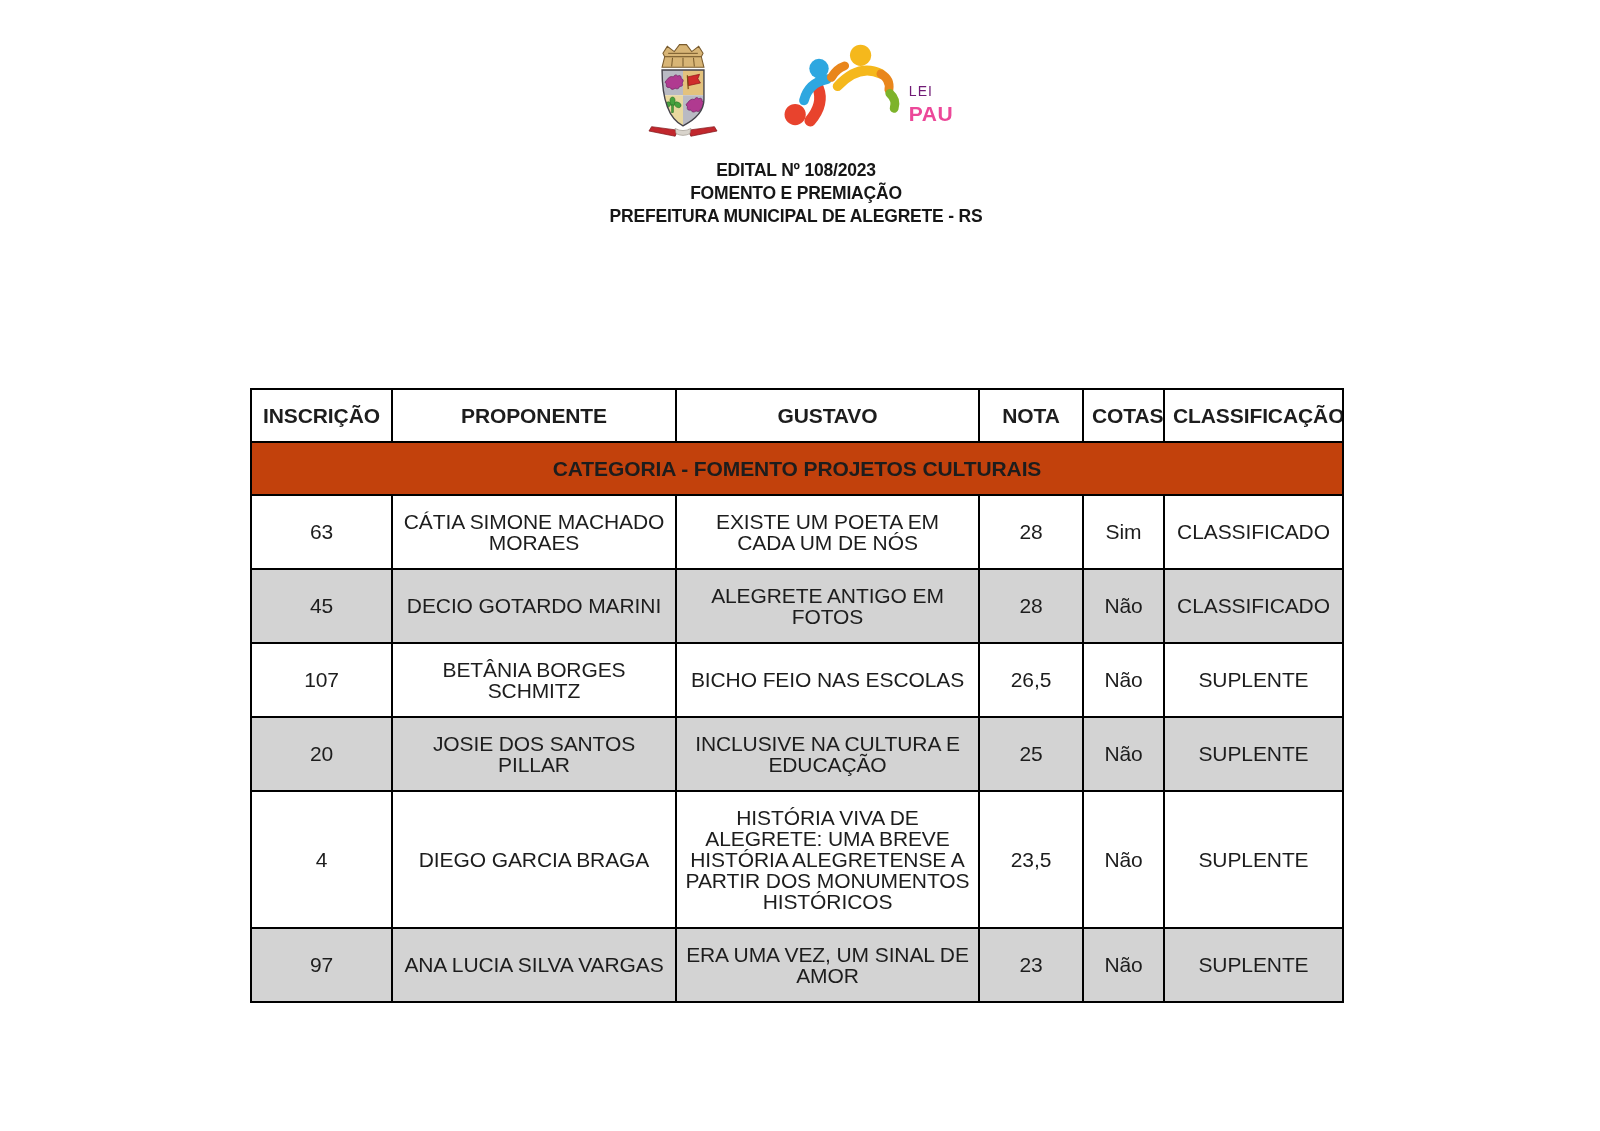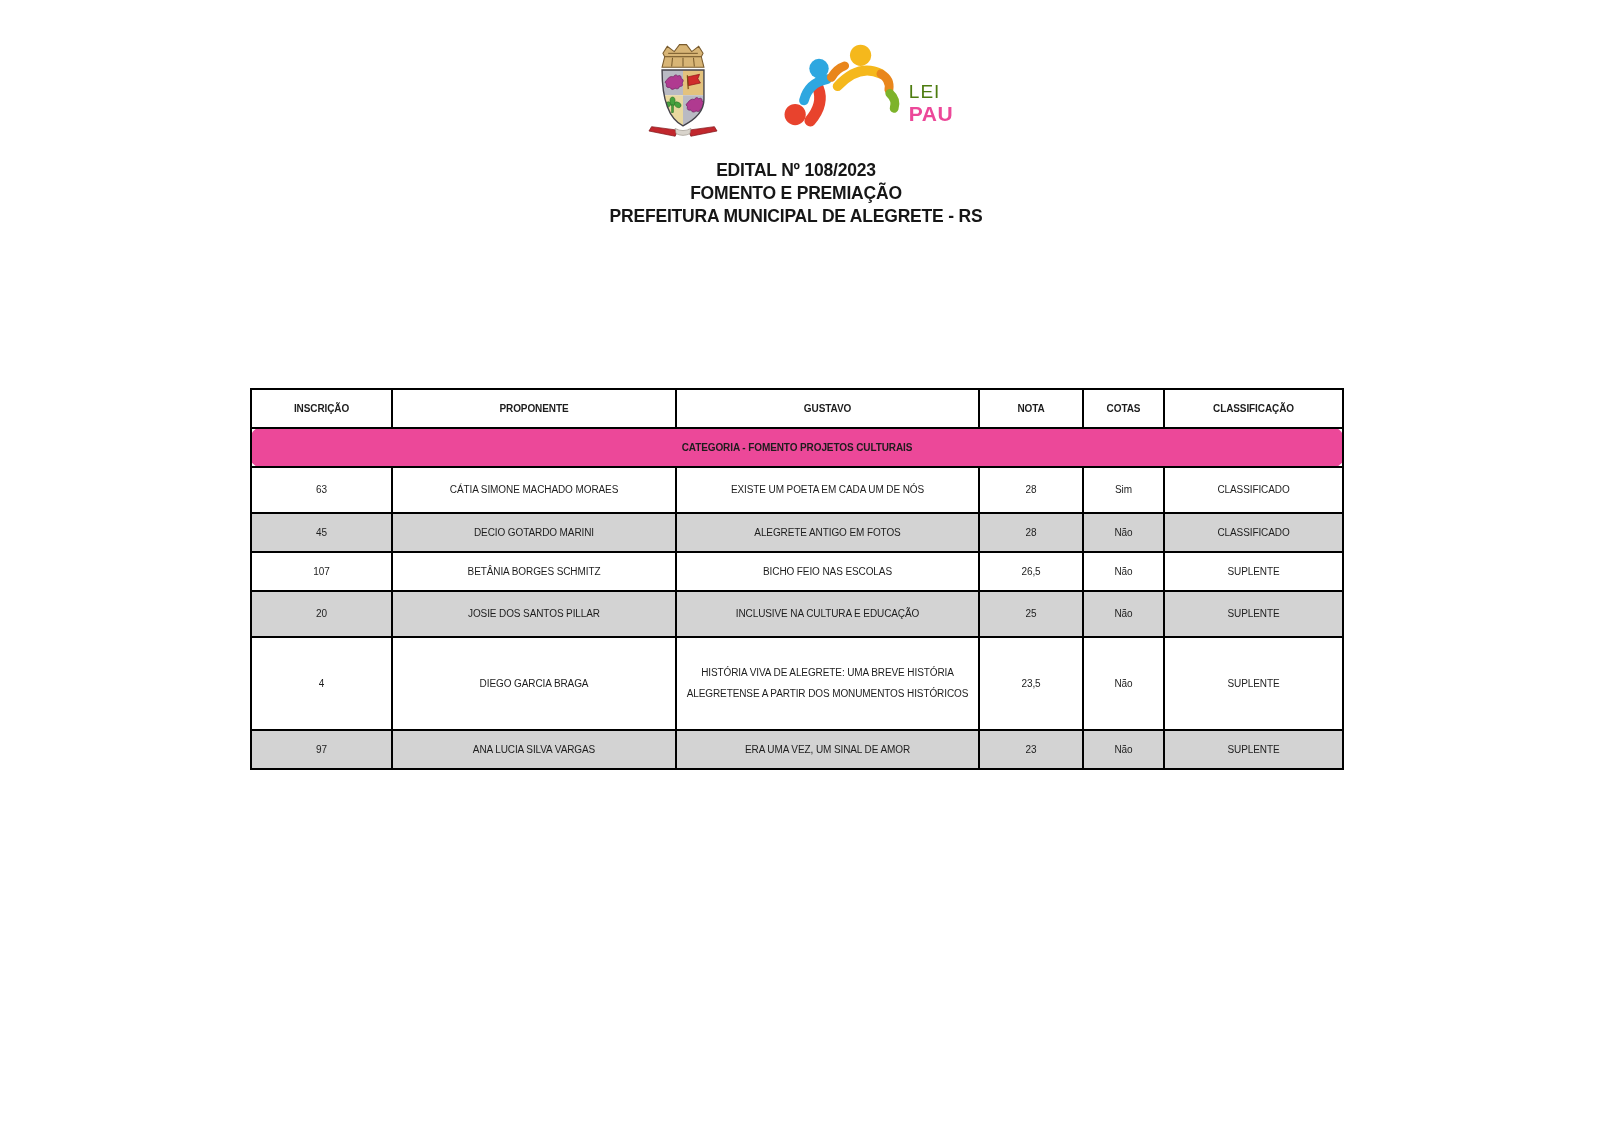--- a/index.html
+++ b/index.html
@@ -5,39 +5,39 @@
   * { margin: 0; padding: 0; box-sizing: border-box; }
   html, body { width: 1600px; height: 1131px; background: #ffffff; overflow: hidden; }
   body { font-family: "Liberation Sans", sans-serif; color: #1d1d1d; }
 
   .content { width: 1092px; margin: 0 0 0 250px; padding-top: 42px; }
 
   
   .logos { display: flex; justify-content: center; align-items: flex-start; gap: 54px; height: 96px; }
   .leipau { display: flex; align-items: center; }
   .leipau-words { display: flex; flex-direction: column; justify-content: flex-end; height: 86px; padding-bottom: 6px; margin-left: -40px; }
-  .leipau-words .w1 { font-size: 19px; letter-spacing: 1px; color: #4d7c0f; line-height: 21px; }
+  .leipau-words .w1 { font-size: 14px; letter-spacing: 1px; color: #701a75; line-height: 21px; }
   .leipau-words .w2 { font-size: 21px; font-weight: 700; color: #ec4899; line-height: 23px; letter-spacing: .5px; }
 
   
   .titles { margin-top: 21px; text-align: center; }
   .title-line { font-weight: 700; font-size: 17.5px; line-height: 23.2px; letter-spacing: -0.2px; color: #161616; }
 
   
   table.results { border-collapse: collapse; table-layout: fixed; width: 1092px; margin-top: 159px; }
   table.results th, table.results td {
     border: 2px solid #000;
     text-align: center; vertical-align: middle;
-    font-size: 10px; line-height: 21px; letter-spacing: -0.1px;
-    padding: 8px 8px; overflow: hidden;
+    font-size: 21px; line-height: 21px; letter-spacing: -0.1px;
+    padding: 15px 8px; overflow: hidden;
   }
   table.results th { font-weight: 700; }
   tr.header-row { height: 23px; }
   tr.category-row { height: 24px; }
-  tr.category-row th { background: #ec4899; border-radius: 9px; }
+  tr.category-row th { background: #c2410c; }
   tbody tr:nth-child(even) td { background: #d3d3d3; }
   tbody tr:nth-child(1) { height: 46px; }
   tbody tr:nth-child(2) { height: 23px; }
   tbody tr:nth-child(3) { height: 25px; }
   tbody tr:nth-child(4) { height: 46px; }
   tbody tr:nth-child(5) { height: 93px; }
   tbody tr:nth-child(6) { height: 24px; }
 
   col.c1 { width: 141px; } col.c2 { width: 284px; } col.c3 { width: 303px; }
   col.c4 { width: 104px; } col.c5 { width: 81px; }  col.c6 { width: 179px; }

